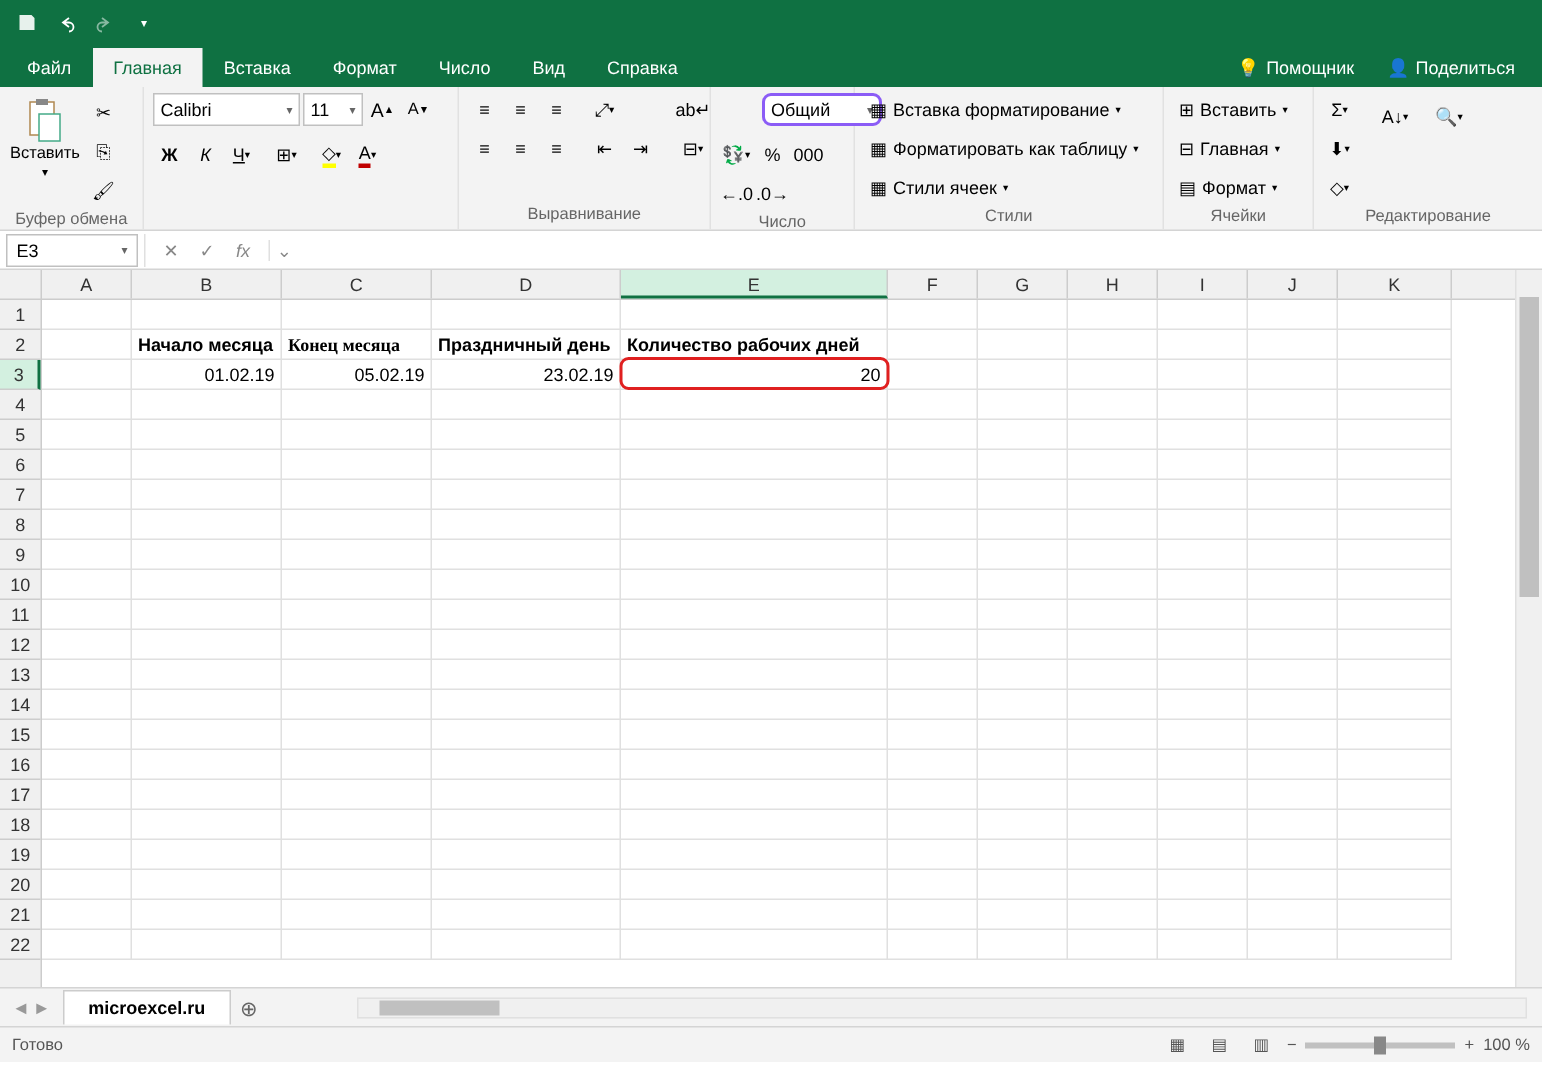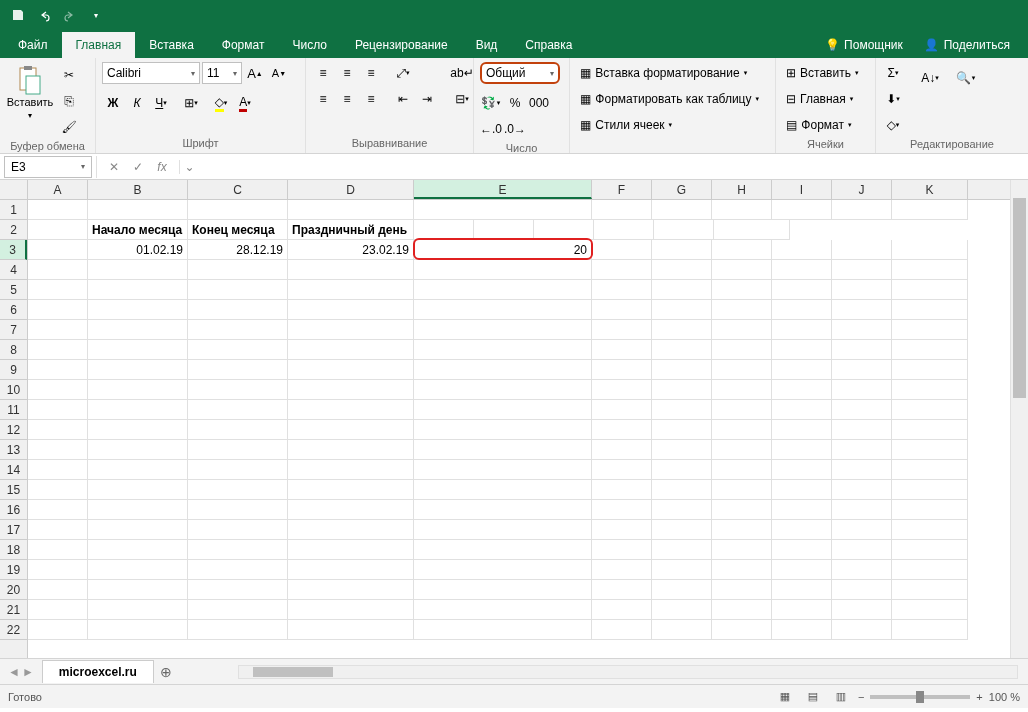--- a/index.html
+++ b/index.html
@@ -27,21 +27,21 @@
 .group-content { flex: 1; display: flex; align-items: flex-start; gap: 4px; }
 .group-label { text-align: center; font-size: 11px; color: #666; padding: 2px 0; position: relative; }
 .big-btn { display: flex; flex-direction: column; align-items: center; width: 48px; padding: 2px; cursor: pointer; }
 .big-btn .icon { width: 32px; height: 32px; display: flex; align-items: center; justify-content: center; }
 .big-btn .lbl { font-size: 11px; text-align: center; line-height: 1.1; }
 .col { display: flex; flex-direction: column; gap: 4px; }
 .row { display: flex; gap: 2px; align-items: center; }
 .small-btn { width: 22px; height: 22px; display: flex; align-items: center; justify-content: center; font-size: 12px; cursor: pointer; }
 .combo { height: 22px; border: 1px solid #c0c0c0; background: #fff; display: flex; align-items: center; padding: 0 4px; font-size: 12px; }
 .combo .dd { margin-left: auto; font-size: 8px; color: #666; padding-left: 6px; }
-.combo.highlighted { border: 2px solid #c2410c; border-radius: 6px; }
+.combo.highlighted { border: 2px solid #8b5cf6; border-radius: 6px; margin-left: 28px; }
 .wide-btn { height: 22px; display: flex; align-items: center; gap: 4px; padding: 0 4px; font-size: 12px; cursor: pointer; white-space: nowrap; }
 
 
 .formula-bar { height: 26px; border-bottom: 1px solid #d4d4d4; display: flex; align-items: center; background: #fff; }
 .name-box { width: 88px; height: 22px; border: 1px solid #c0c0c0; margin: 0 4px; display: flex; align-items: center; padding: 0 6px; font-size: 12px; }
 .name-box .dd { margin-left: auto; font-size: 8px; color: #666; }
 .fx-btns { display: flex; gap: 2px; padding: 0 6px; border-left: 1px solid #e0e0e0; }
 .fx-btn { width: 22px; height: 22px; display: flex; align-items: center; justify-content: center; color: #888; }
 .formula-input { flex: 1; padding: 0 6px; font-size: 12px; }
 .formula-expand { width: 20px; text-align: center; color: #888; border-left: 1px solid #e0e0e0; }
@@ -104,21 +104,20 @@
     <div class="qat-btn" style="font-size:8px">▾</div>
   </div>
 </div>
 
 <div class="ribbon-tabs">
   <div class="tab">Файл</div>
   <div class="tab active">Главная</div>
   <div class="tab">Вставка</div>
   <div class="tab">Формат</div>
   <div class="tab">Число</div>
-  <div class="tab">Рецензирование</div>
   <div class="tab">Вид</div>
   <div class="tab">Справка</div>
   <div class="tab-right">
     <div class="rt">
         <span>💡</span>
         <span>Помощник</span>
       </div>
     <div class="rt">
         <span>👤</span>
         <span>Поделиться</span>
@@ -182,21 +181,20 @@
               <span style="border-bottom:3px solid #ffff00">◇</span>
               <span style="font-size:7px">▾</span>
             </div>
           <div class="small-btn">
               <span style="border-bottom:3px solid #c00000">А</span>
               <span style="font-size:7px">▾</span>
             </div>
         </div>
       </div>
     </div>
-    <div class="group-label">Шрифт</div>
   </div>
 
   <div class="group" style="width:168px">
     <div class="group-content">
       <div class="col">
         <div class="row">
           <div class="small-btn">≡</div>
           <div class="small-btn">≡</div>
           <div class="small-btn">≡</div>
           <span style="width:6px"></span>
@@ -253,20 +251,21 @@
             <span>Форматировать как таблицу</span>
             <span style="font-size:7px">▾</span>
           </div>
         <div class="wide-btn">
             <span>▦</span>
             <span>Стили ячеек</span>
             <span style="font-size:7px">▾</span>
           </div>
       </div>
     </div>
+    <div class="group-label">Стили</div>
   </div>
 
   <div class="group" style="width:100px">
     <div class="group-content">
       <div class="col">
         <div class="wide-btn">
             <span>⊞</span>
             <span>Вставить</span>
             <span style="font-size:7px">▾</span>
           </div>
@@ -373,33 +372,34 @@
         <div class="cell" style="width: 60px;"></div>
         <div class="cell" style="width: 60px;"></div>
         <div class="cell" style="width: 60px;"></div>
         <div class="cell" style="width: 60px;"></div>
         <div class="cell" style="width: 60px;"></div>
         <div class="cell" style="width: 76px;"></div>
       </div>
       <div class="cell-row">
         <div class="cell" style="width: 60px;"></div>
         <div class="cell bold" style="width: 100px;">Начало месяца</div>
-        <div class="cell bold" style="width: 100px;">Конец месяца</div>
+        <div class="cell bold" style="width: 100px; font-family: Liberation Serif, serif;">Конец месяца</div>
         <div class="cell bold" style="width: 126px;">Праздничный день</div>
+        <div class="cell bold" style="width: 178px;">Количество рабочих дней</div>
         <div class="cell" style="width: 60px;"></div>
         <div class="cell" style="width: 60px;"></div>
         <div class="cell" style="width: 60px;"></div>
         <div class="cell" style="width: 60px;"></div>
         <div class="cell" style="width: 60px;"></div>
         <div class="cell" style="width: 76px;"></div>
       </div>
       <div class="cell-row">
         <div class="cell" style="width: 60px;"></div>
         <div class="cell right" style="width: 100px;">01.02.19</div>
-        <div class="cell right" style="width: 100px;">28.12.19</div>
+        <div class="cell right" style="width: 100px;">05.02.19</div>
         <div class="cell right" style="width: 126px;">23.02.19</div>
         <div class="cell right" style="width: 178px;">20</div>
         <div class="cell" style="width: 60px;"></div>
         <div class="cell" style="width: 60px;"></div>
         <div class="cell" style="width: 60px;"></div>
         <div class="cell" style="width: 60px;"></div>
         <div class="cell" style="width: 60px;"></div>
         <div class="cell" style="width: 76px;"></div>
       </div>
       <div class="cell-row">

